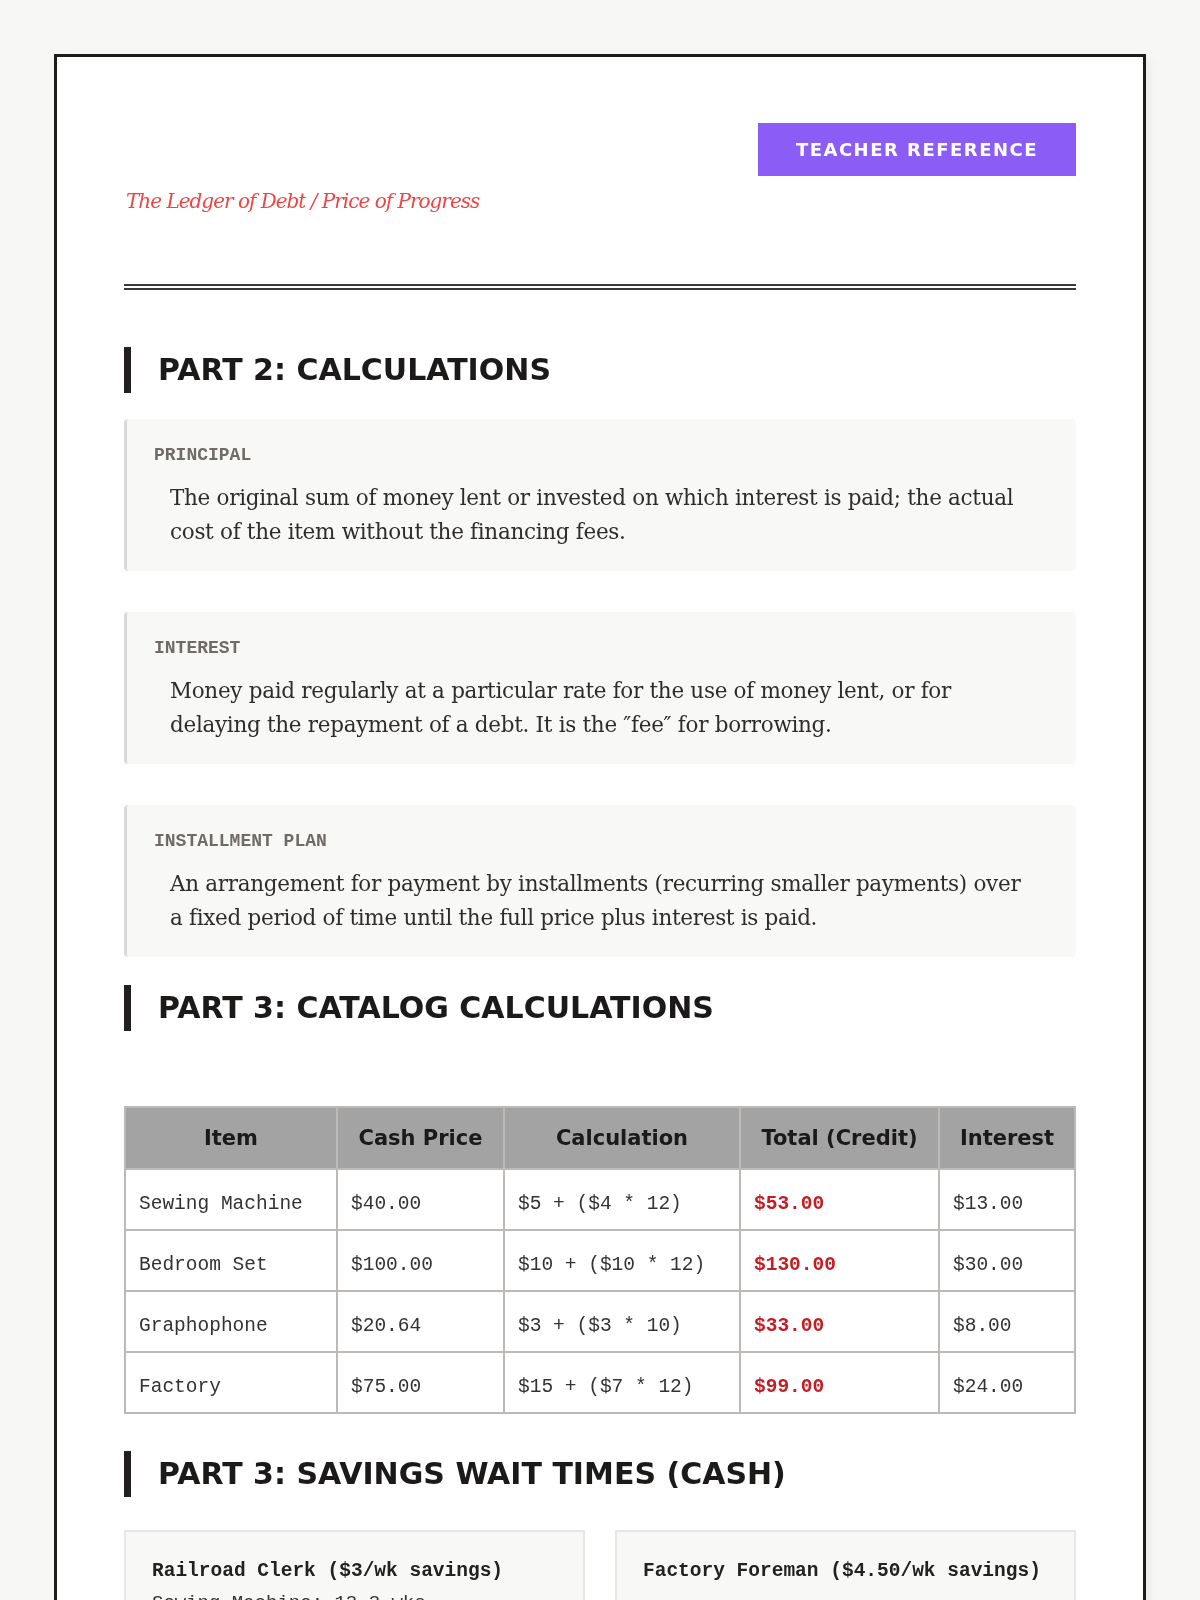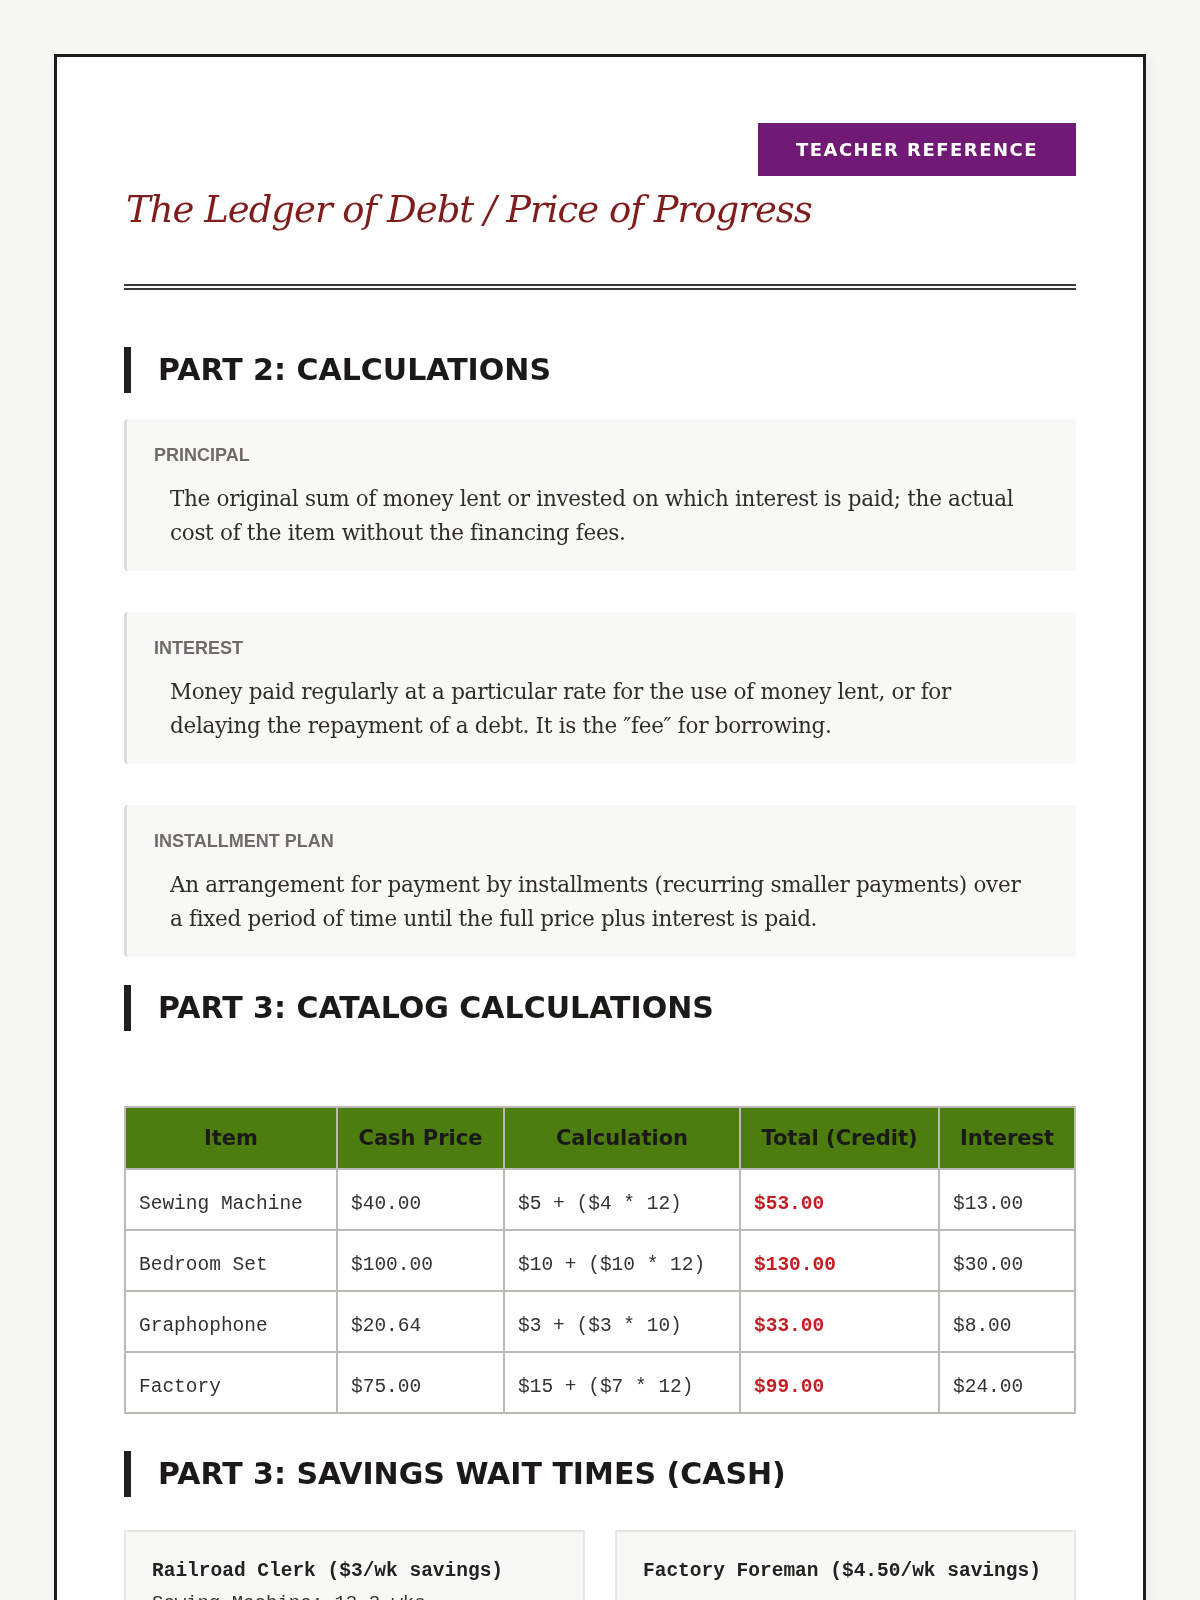--- a/index.html
+++ b/index.html
@@ -22,25 +22,25 @@
   
   .header { position: relative; height: 227px; border-bottom: 6px double #3b3838; }
   .title {
     position: absolute; left: 0; top: 66px; margin: 0;
     font-family: "DejaVu Sans", sans-serif; font-weight: 900;
     font-size: 54px; letter-spacing: -2px; color: #1c1919; line-height: 1;
   }
   .subtitle {
     position: absolute; left: 2px; top: 134px; margin: 0;
     font-family: "DejaVu Serif", serif; font-style: italic;
-    font-size: 37px; color: #7f1d1d; letter-spacing: -1px; line-height: 1;
+    font-size: 20px; color: #ef4444; letter-spacing: -1px; line-height: 1;
   }
   .badge {
     position: absolute; right: 0; top: 66px;
-    width: 318px; height: 53px; background: #701a75; color: #fff;
+    width: 318px; height: 53px; background: #8b5cf6; color: #fff;
     font-family: "DejaVu Sans", sans-serif; font-weight: bold;
     font-size: 18px; letter-spacing: 1.5px;
     display: flex; align-items: center; justify-content: center;
     box-sizing: border-box;
   }
 
   
   .section-title {
     position: absolute; left: 0; margin: 0;
     border-left: 7px solid #231f1f; padding-left: 27px;
@@ -49,36 +49,36 @@
     font-size: 30px; color: #1c1919; letter-spacing: 0;
   }
 
   
   .def-card {
     position: absolute; left: 0; right: 0; height: 152px;
     background: #f8f8f6; border-left: 3px solid #dcdad8;
     border-radius: 4px; box-sizing: border-box; padding: 26px 27px 0 27px;
   }
   .def-term {
-    font-family: Liberation Sans, sans-serif; font-weight: bold;
+    font-family: Liberation Mono, monospace; font-weight: bold;
     font-size: 18px; color: #716b68; margin: 0 0 10px 0; letter-spacing: 0;
   }
   .def-text {
     font-family: "DejaVu Serif", serif; font-size: 21.5px; line-height: 34px;
     color: #2f2c2c; margin: 16px; letter-spacing: -0.3px;
   }
 
   
   .calc-table {
     position: absolute; left: 0; right: 0; top: 1049px;
     border-collapse: collapse; width: 100%;
   }
   .calc-table th, .calc-table td { border: 2px solid #bdb9b6; }
   .calc-table th {
-    background: #4d7c0f; height: 58px;
+    background: #a3a3a3; height: 58px;
     font-family: "DejaVu Sans", sans-serif; font-weight: bold; font-size: 21px;
     color: #1c1919; text-align: center;
   }
   .calc-table td {
     height: 51px; padding: 8px 0 0 13px;
     font-family: "Liberation Mono", monospace; font-size: 19.5px; color: #333;
   }
   .calc-table td.total { color: #c21e25; font-weight: bold; }
   .col-item { width: 208px; } .col-cash { width: 163px; } .col-calc { width: 232px; }
   .col-total { width: 195px; } .col-int { width: auto; }

